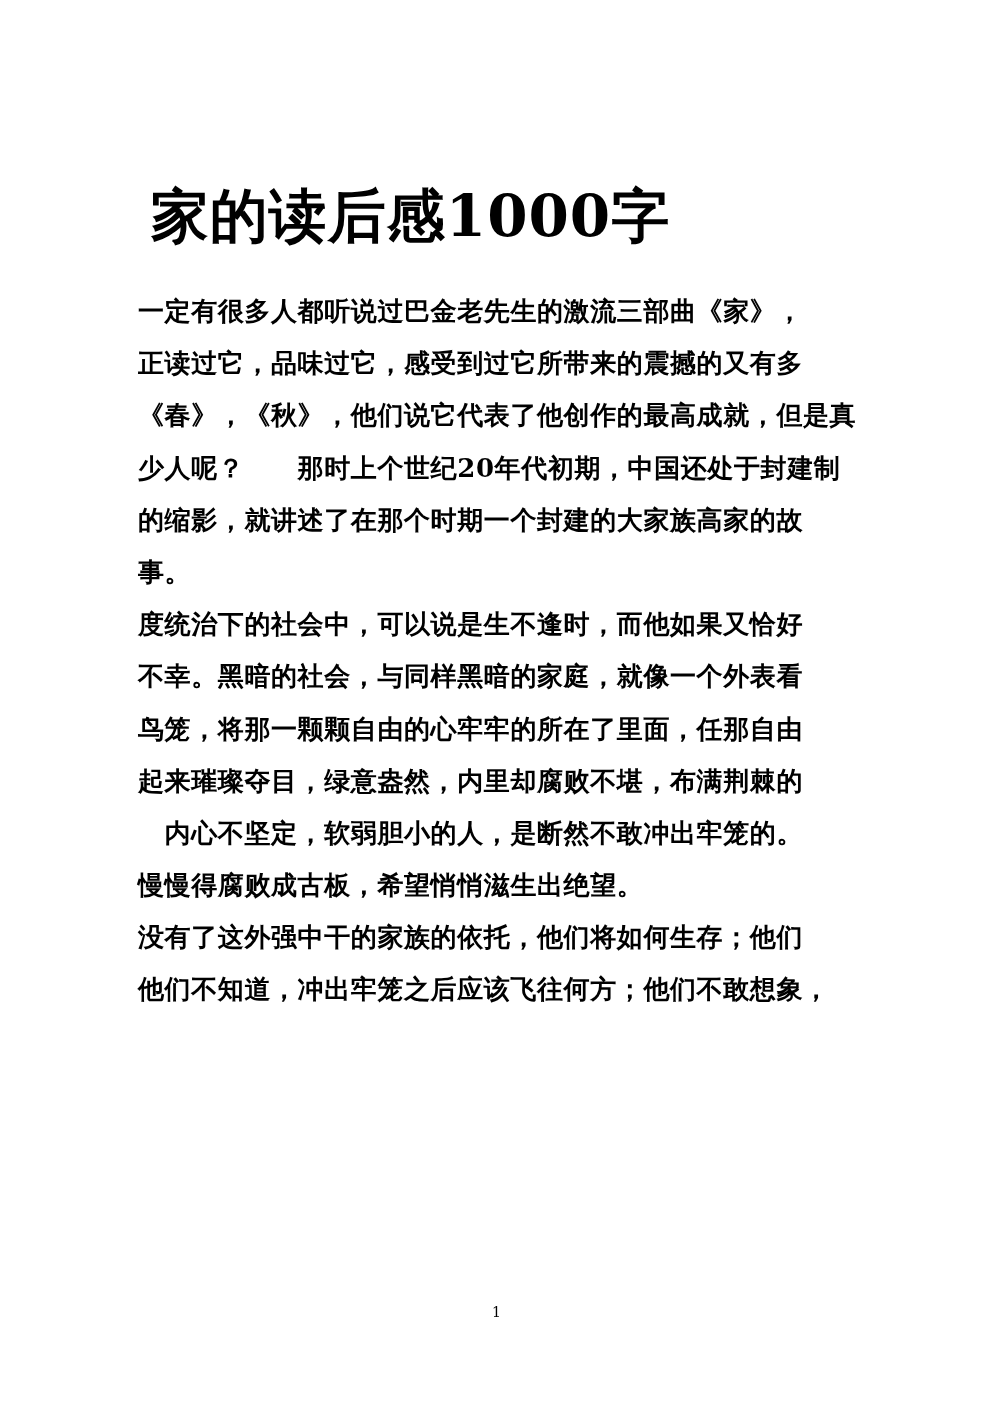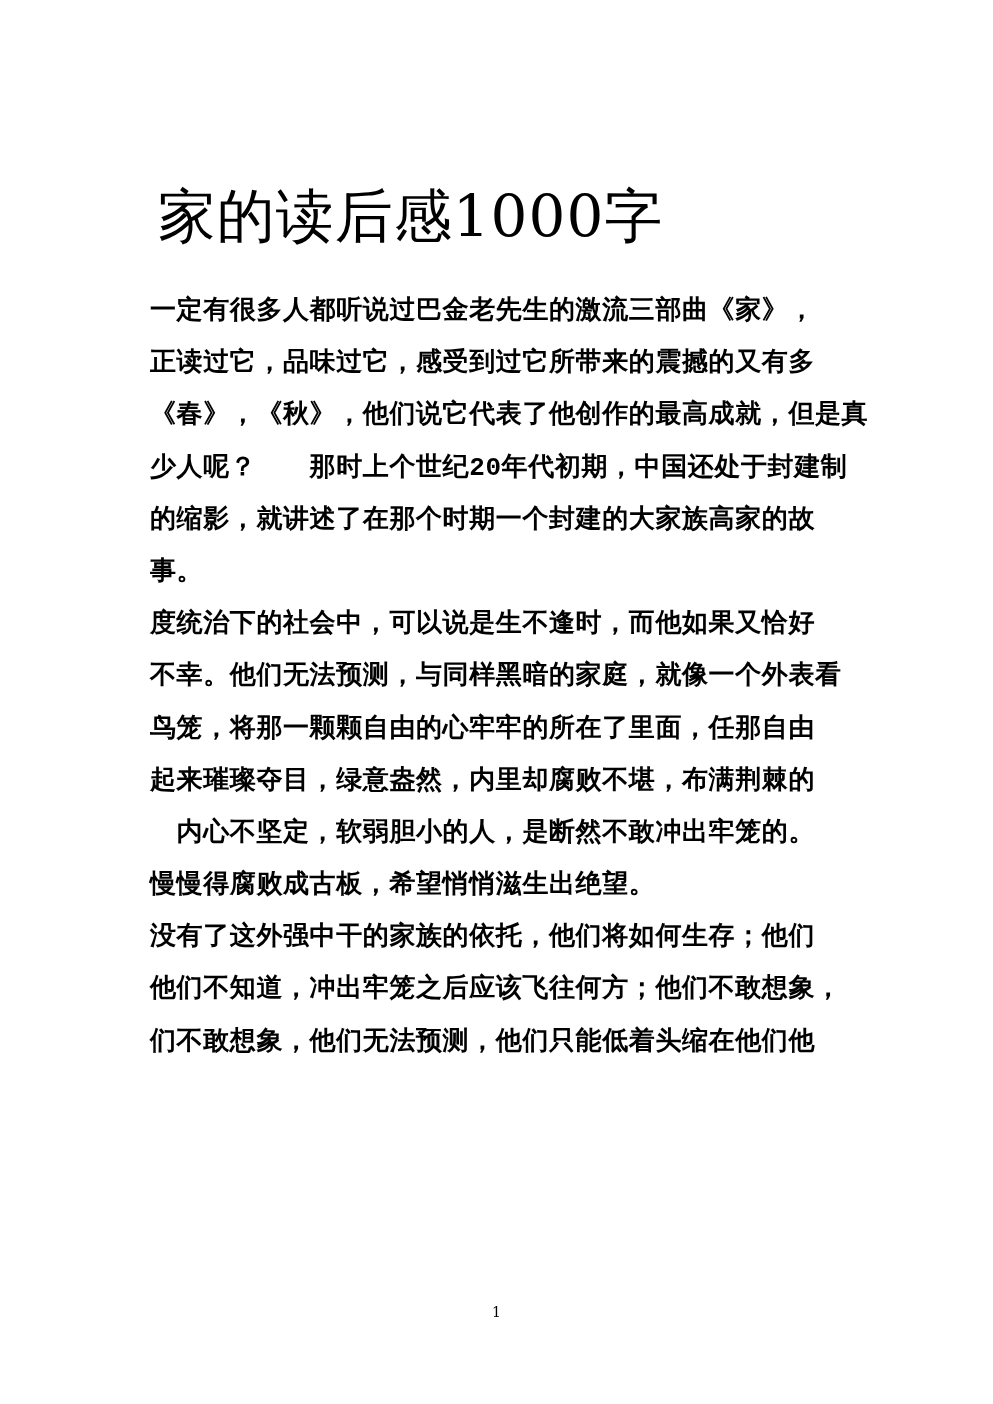--- a/index.html
+++ b/index.html
@@ -23,30 +23,29 @@
       background: #ffffff;
     }
     .title {
       position: absolute;
       left: 0;
       width: 821px;
       top: 178px;
       text-align: center;
       font-size: 58px;
       line-height: 76px;
-      font-weight: normal;
+      font-weight: bold;
       letter-spacing: 1px;
       white-space: nowrap;
     }
     .body-text {
       position: absolute;
-      left: 150px;
+      left: 138px;
       top: 285px;
       width: 700px;
-      font-family: Liberation Mono, monospace;
     }
     .line {
       height: 52.2px;
       line-height: 52.2px;
       font-size: 26px;
       font-weight: bold;
       white-space: nowrap;
       letter-spacing: 0.6px;
     }
     .page-number {
@@ -66,24 +65,23 @@
   <div class="title">家的读后感1000字</div>
 
   <div class="body-text">
     <div class="line"> 一定有很多人都听说过巴金老先生的激流三部曲《家》，</div>
     <div class="line">正读过它，品味过它，感受到过它所带来的震撼的又有多</div>
     <div class="line">《春》，《秋》，他们说它代表了他创作的最高成就，但是真</div>
     <div class="line">少人呢？　　那时上个世纪20年代初期，中国还处于封建制</div>
     <div class="line">的缩影，就讲述了在那个时期一个封建的大家族高家的故</div>
     <div class="line">事。</div>
     <div class="line">度统治下的社会中，可以说是生不逢时，而他如果又恰好</div>
-    <div class="line">不幸。他们无法预测，与同样黑暗的家庭，就像一个外表看</div>
+    <div class="line">不幸。黑暗的社会，与同样黑暗的家庭，就像一个外表看</div>
     <div class="line">鸟笼，将那一颗颗自由的心牢牢的所在了里面，任那自由</div>
     <div class="line">起来璀璨夺目，绿意盎然，内里却腐败不堪，布满荆棘的</div>
     <div class="line">　内心不坚定，软弱胆小的人，是断然不敢冲出牢笼的。</div>
     <div class="line">慢慢得腐败成古板，希望悄悄滋生出绝望。</div>
     <div class="line">没有了这外强中干的家族的依托，他们将如何生存；他们</div>
     <div class="line">他们不知道，冲出牢笼之后应该飞往何方；他们不敢想象，</div>
-    <div class="line">们不敢想象，他们无法预测，他们只能低着头缩在他们他</div>
   </div>
 
   <div class="page-number">1</div>
 </div>
 
 </body></html>

